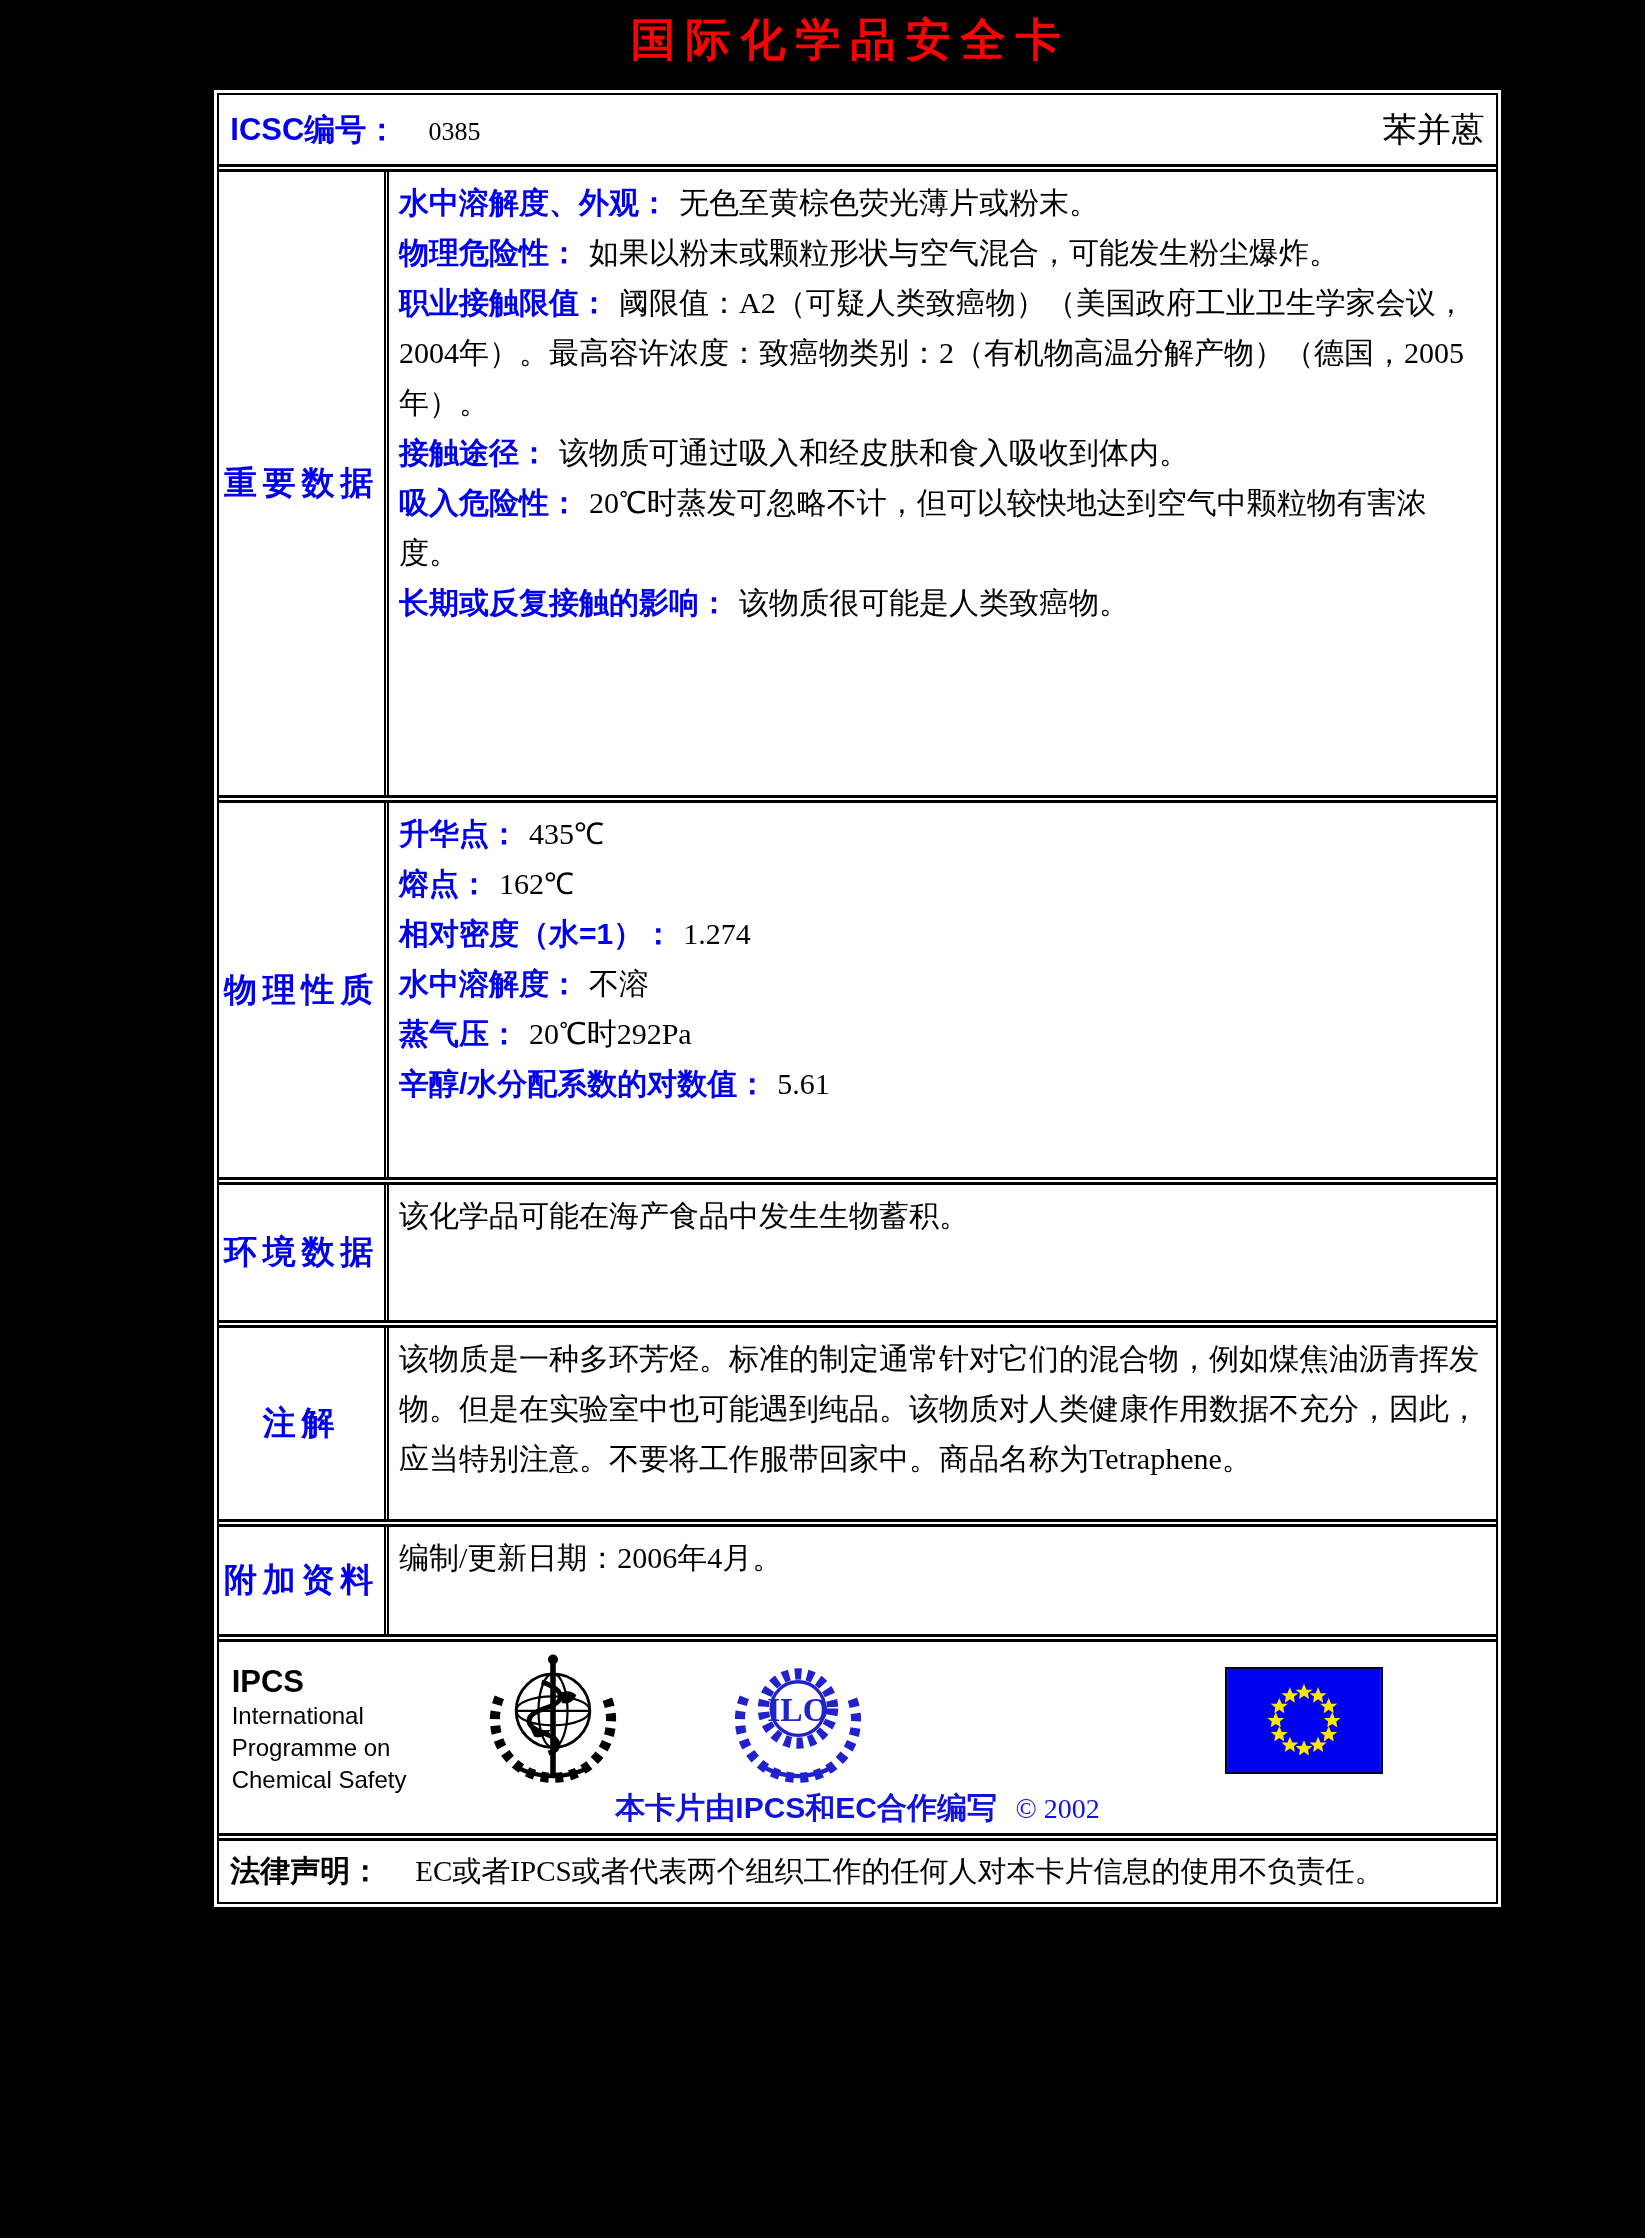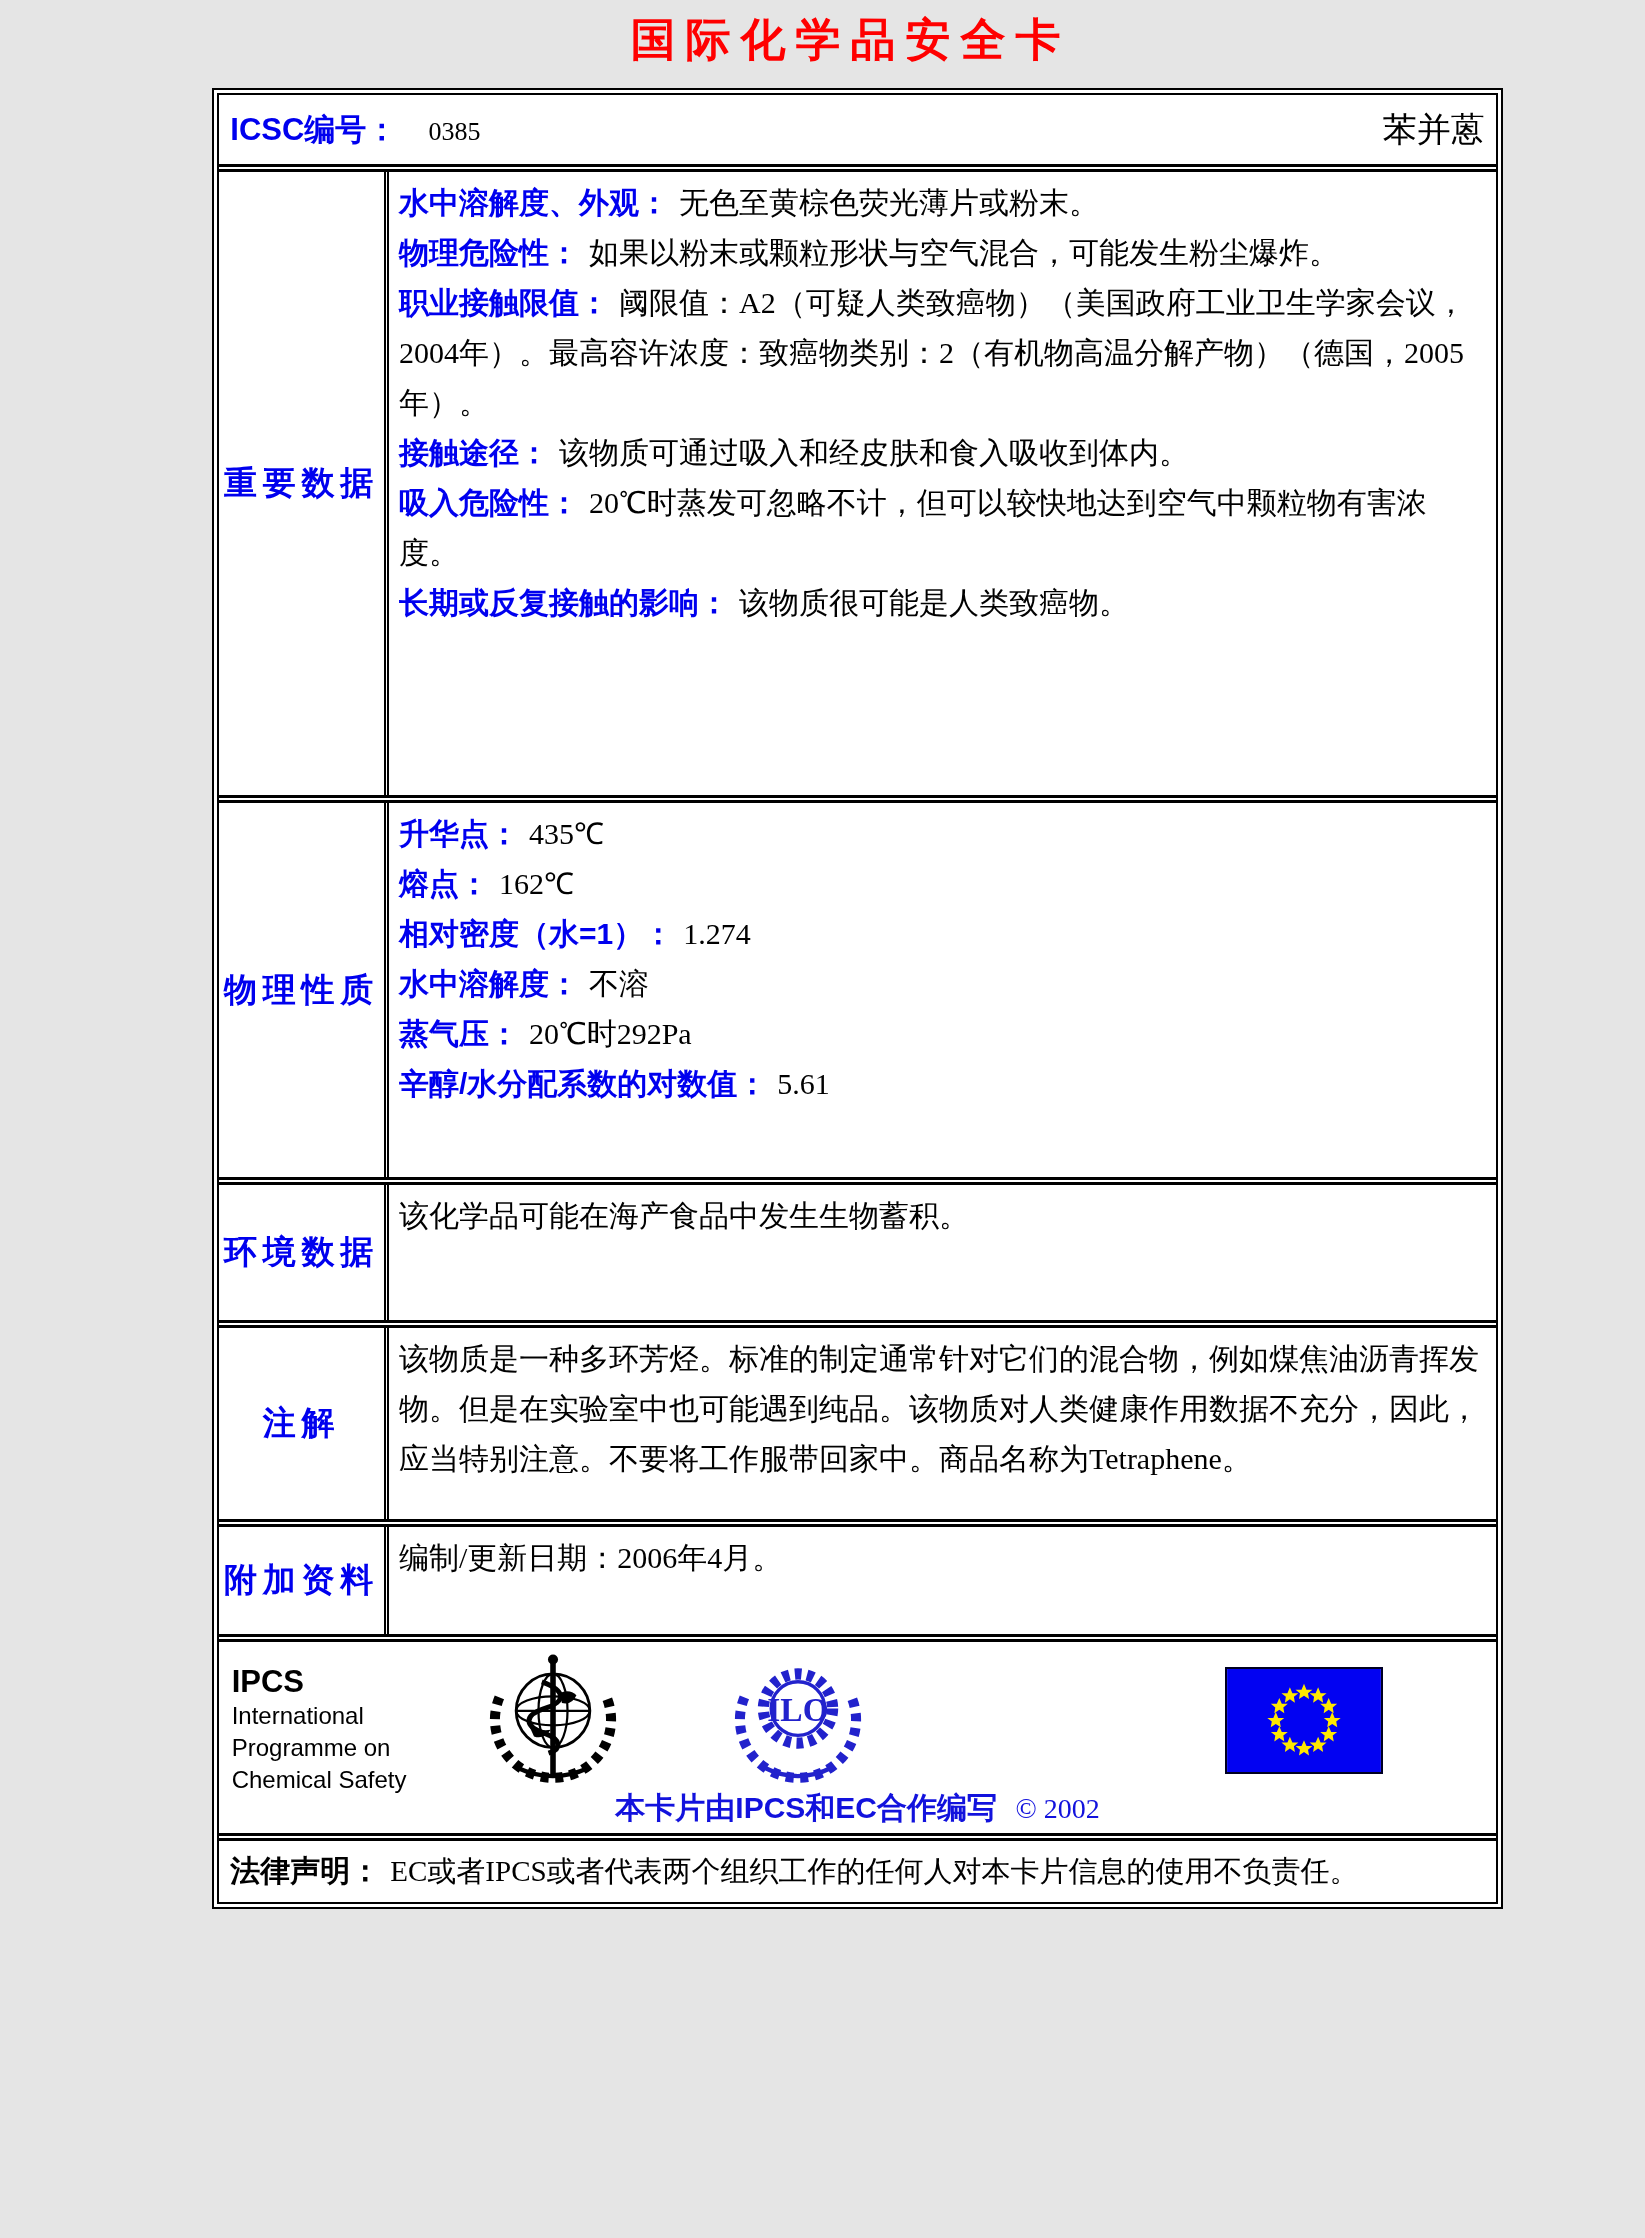--- a/index.html
+++ b/index.html
@@ -1,16 +1,16 @@
 <!DOCTYPE html>
 <html style="font-size:11.3px"><head>
 <meta charset="utf-8">
 <style>
   html,body{margin:0;padding:0;background:#ffffff;}
-  .page{position:relative;width:1646px;height:2239px;background:#e5e5e5;
+  .page{position:relative;width:1646px;height:2239px;background:#000000;
         font-family:"Liberation Serif", serif;color:#000;text-decoration:underline;}
 
   .page-title{position:absolute;left:205px;top:10px;width:1291px;
         text-align:center;font-family:"Liberation Serif", serif;
         font-weight:bold;font-size:45px;letter-spacing:10px;color:#ff0000;}
 
   .card{position:absolute;left:212px;top:88px;width:1291px;
         border:7px double #000;box-sizing:border-box;background:#fff;}
 
   .row{display:flex;box-sizing:border-box;background:#fff;}
@@ -56,21 +56,21 @@
         font-size:31px;letter-spacing:2.1px;margin-top:-7px;color:#000;}
   .eu-flag{left:1006px;top:25.4px;width:154px;height:103px;
         border:2.1px solid #000022;box-sizing:content-box;}
   .credit-line{position:absolute;left:0;bottom:4.2px;width:100%;
         text-align:center;}
   .credit-text{font-family:"Liberation Sans", sans-serif;font-weight:bold;
         font-size:30px;color:#1212dd;}
   .copyright-text{font-family:"Liberation Serif", serif;font-size:28px;
         color:#1212dd;margin-left:15.6px;}
 
-  .row-legal{height:69px;align-items:center;padding:0 11.3px;}
+  .row-legal{height:69px;align-items:center;padding:0 11.3px;gap:25px;}
   .legal-label{font-family:"Liberation Sans", sans-serif;font-weight:bold;
         font-size:30px;color:#000;margin-right:10px;white-space:nowrap;}
   .legal-text{font-size:29px;color:#000;}
 </style>
 </head>
 <body>
 
 <div class="page">
 
   <div class="page-title">国际化学品安全卡</div>

